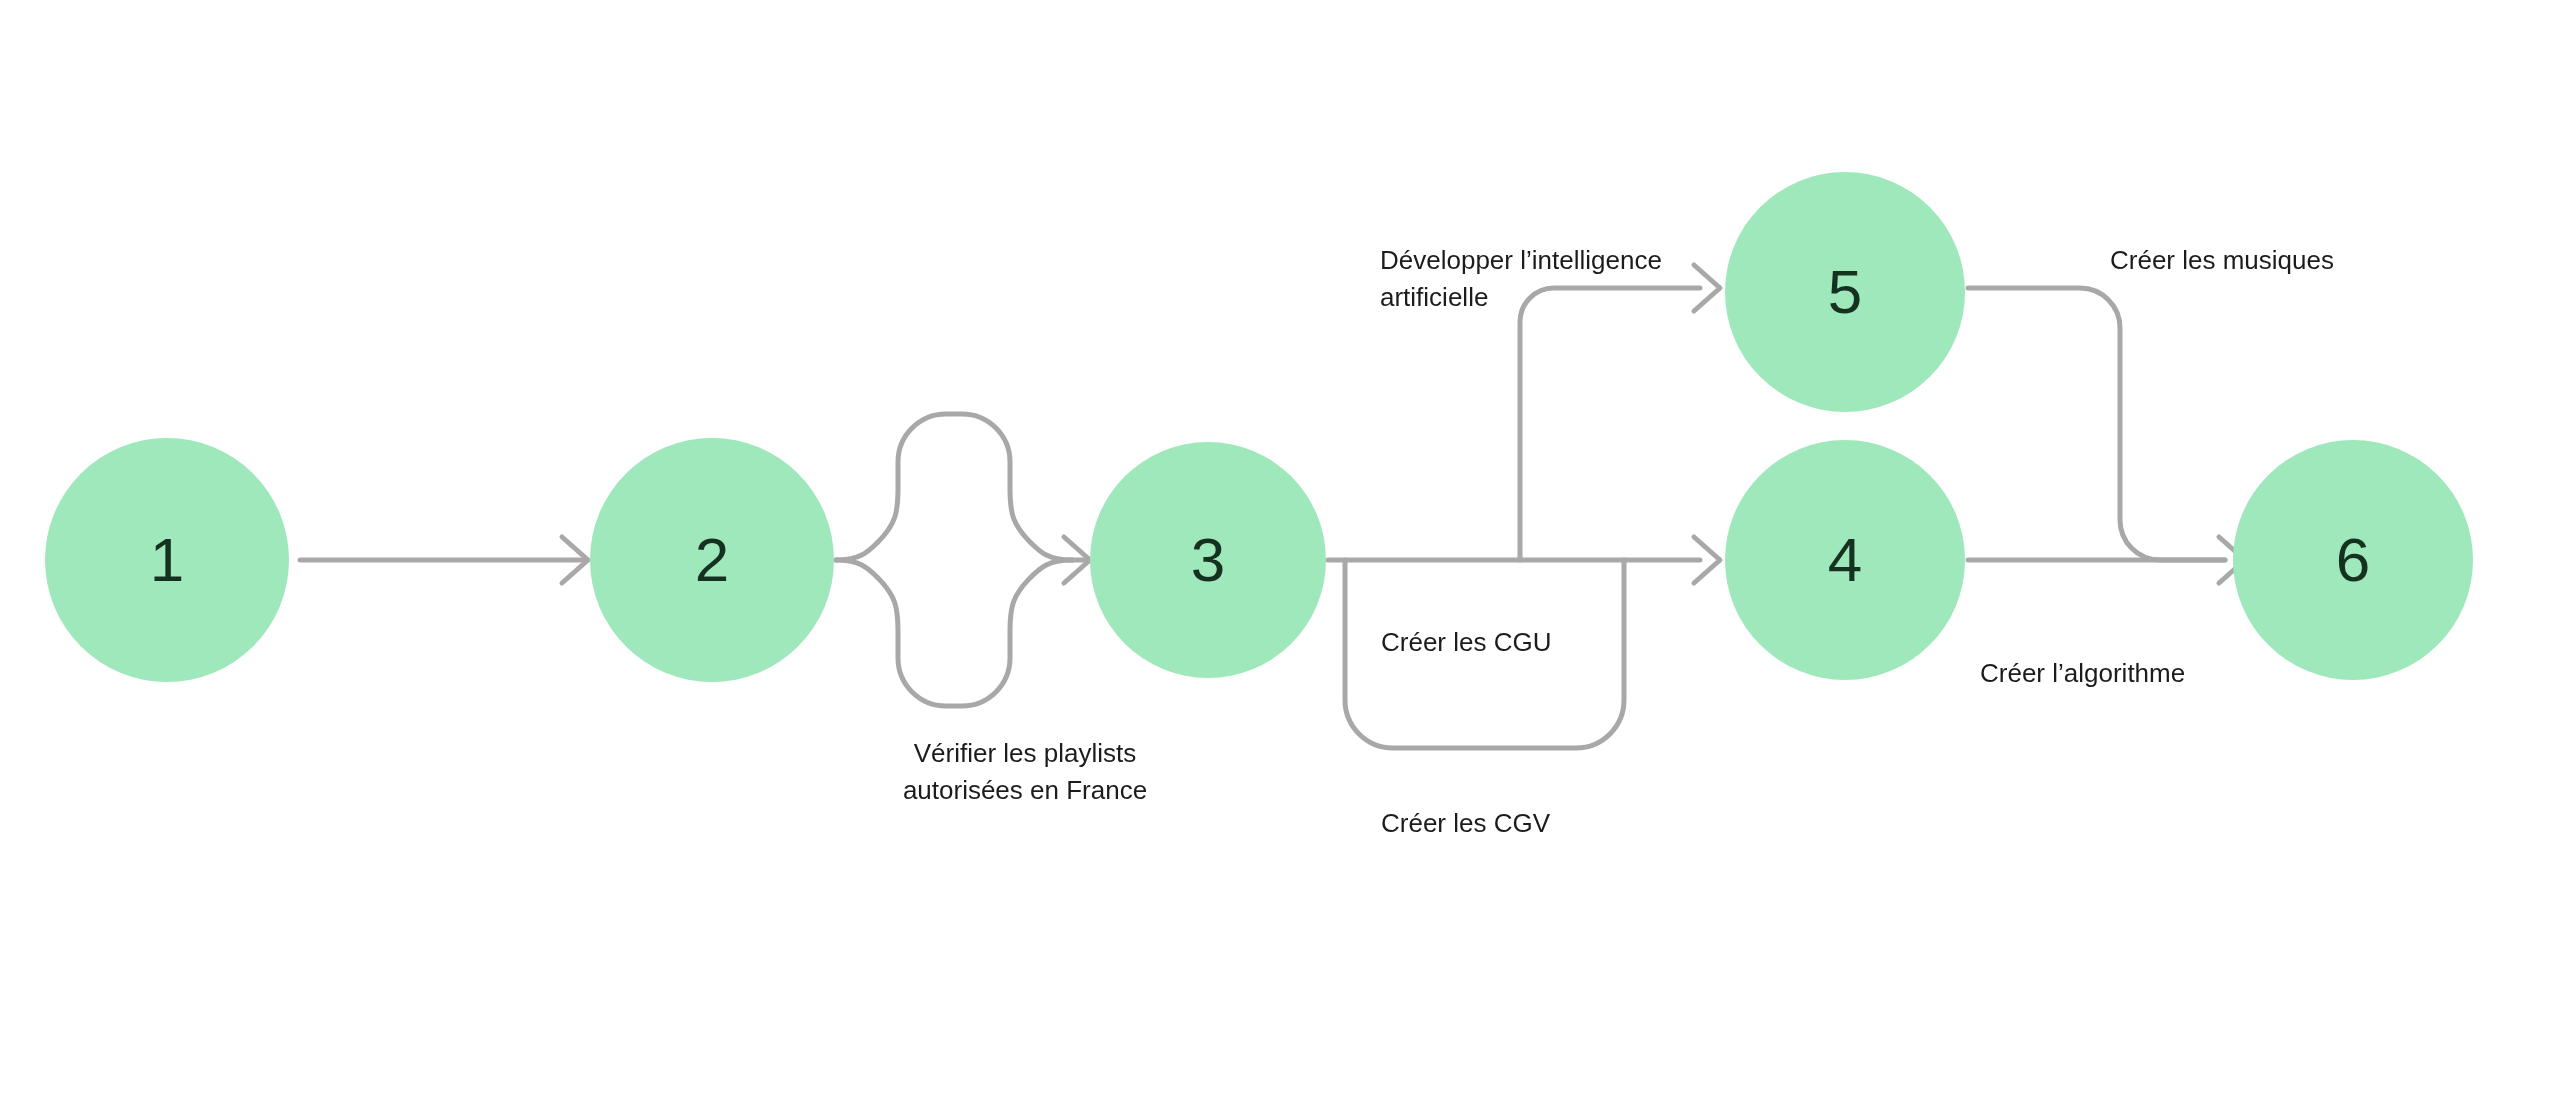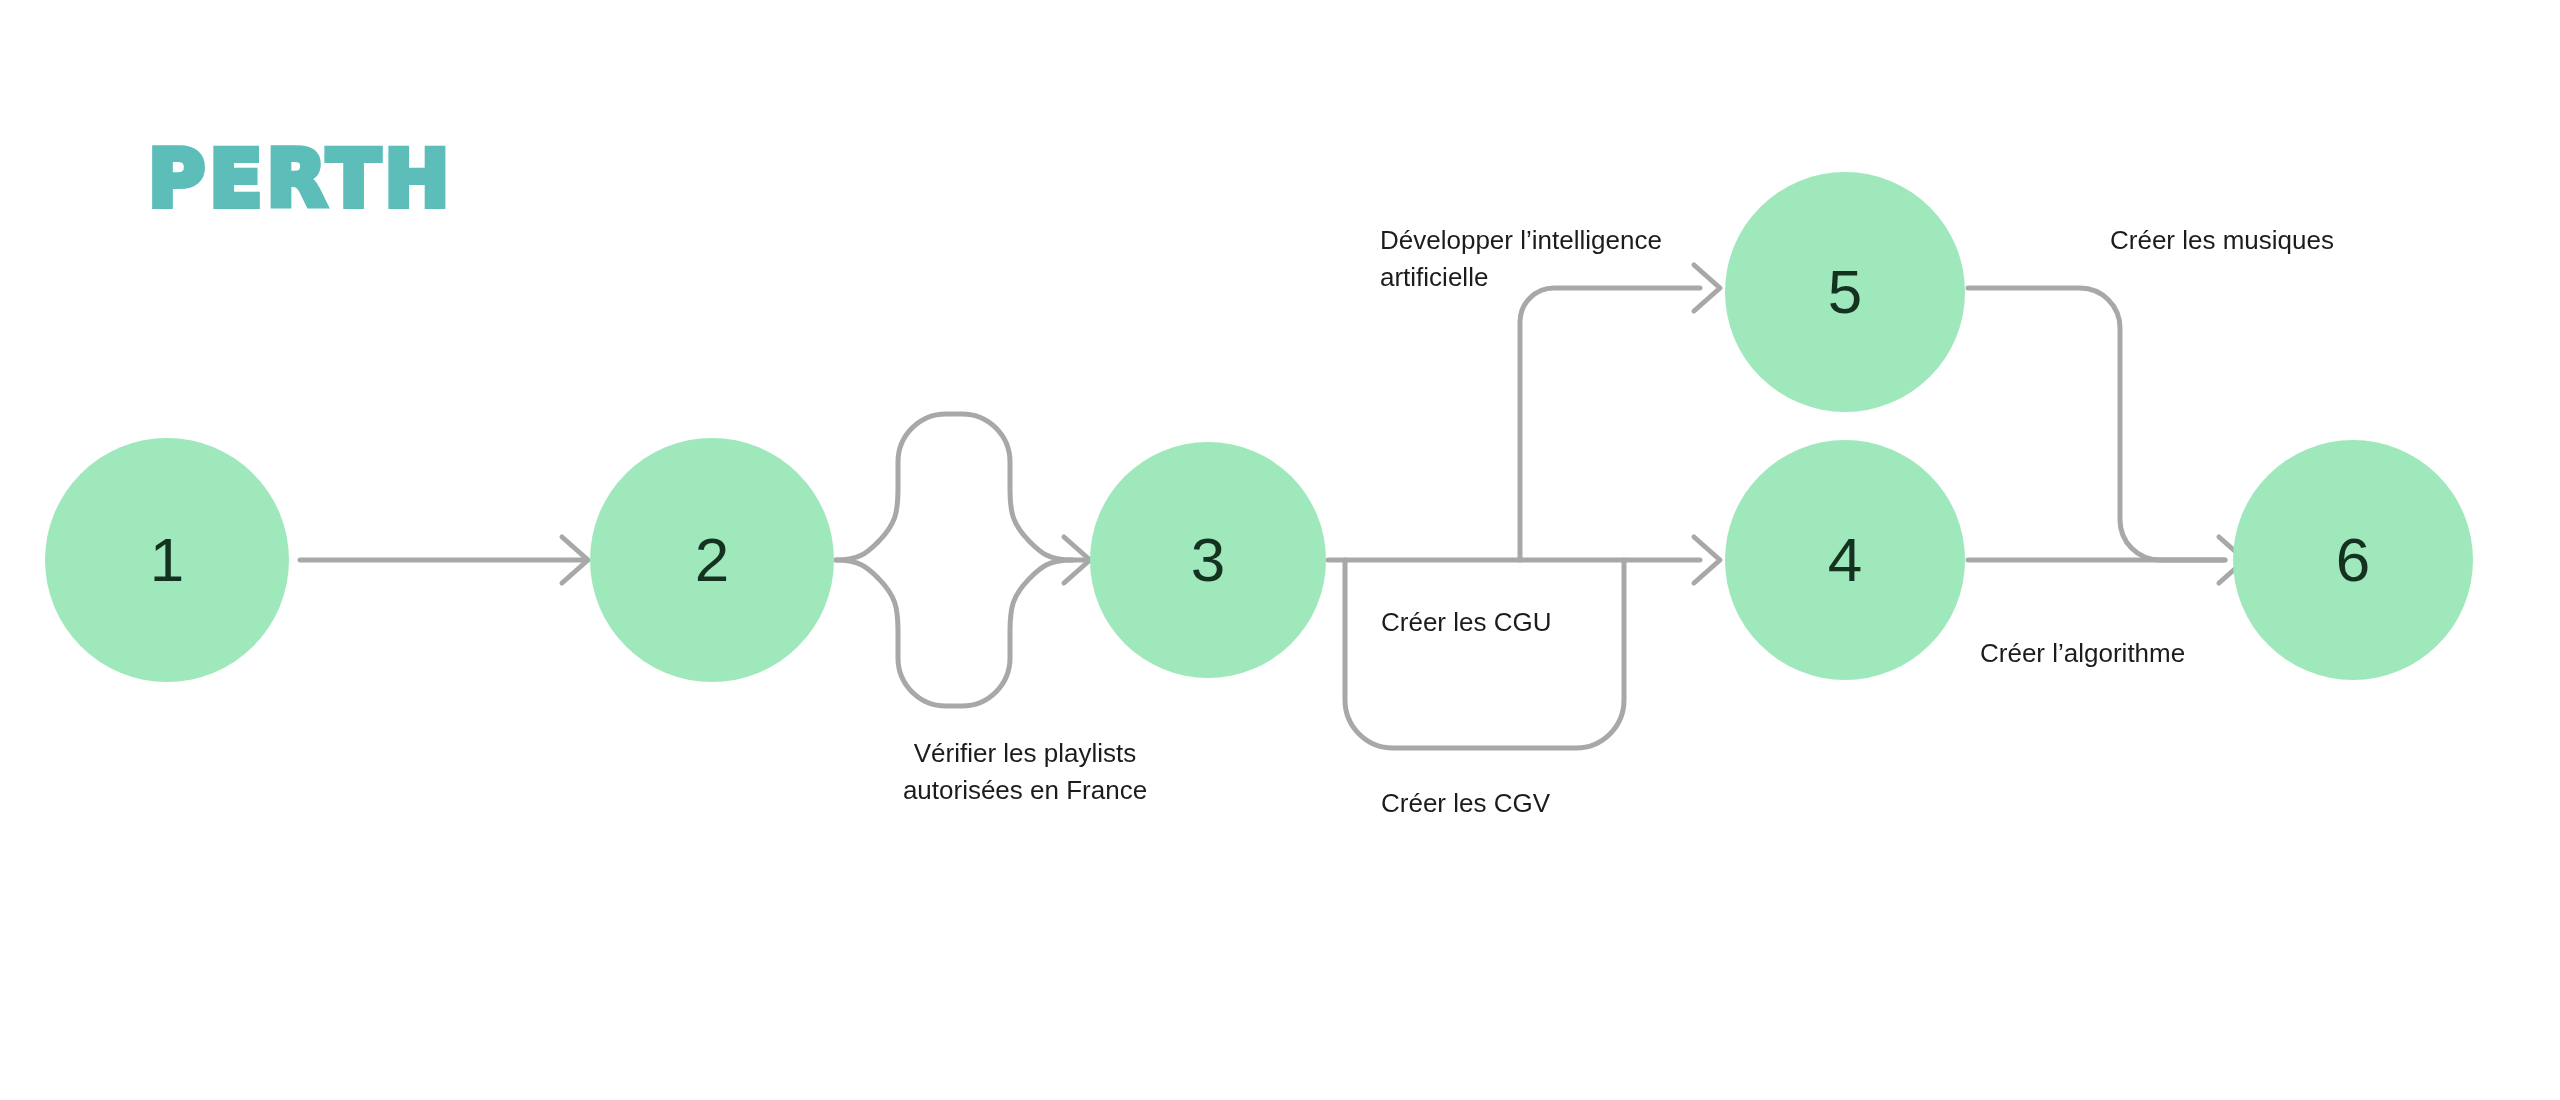--- a/index.html
+++ b/index.html
@@ -52,30 +52,29 @@
   .edge-label {
     position: absolute;
     font-family: "Liberation Sans", sans-serif;
     font-size: 26px;
     font-weight: 400;
     color: #1c1c1c;
     line-height: 1.42;
     white-space: pre-line;
   }
   .ta-center { text-align: center; }
-  .ta-left { text-align: left; }
+  .ta-left { text-align: left; margin-top: 20px; }
   svg.wires { position: absolute; left: 0; top: 0; }
   svg.wires path { fill: none; }
 </style>
 </head>
 <body>
 
 <div id="canvas">
 
-  <div class="logo">PERTH</div>
 
   <svg class="wires" width="2560" height="1100">
     <g stroke="#a8a8a8" stroke-width="5" stroke-linecap="round" stroke-linejoin="round">
 
       <path d="M 300 560 L 585 560"></path>
       <path d="M 562 537 L 588 560 L 562 583"></path>
 
       <path d="M 836 560 C 860 560 868 552 878 542"></path>
       <path d="M 836 560 C 860 560 868 568 878 578"></path>
       <path d="M 878 542 C 896 524 898 512 898 488 L 898 462 A 48 48 0 0 1 946 414 L 962 414 A 48 48 0 0 1 1010 462 L 1010 488 C 1010 512 1012 524 1030 542 C 1040 552 1048 560 1072 560"></path>

